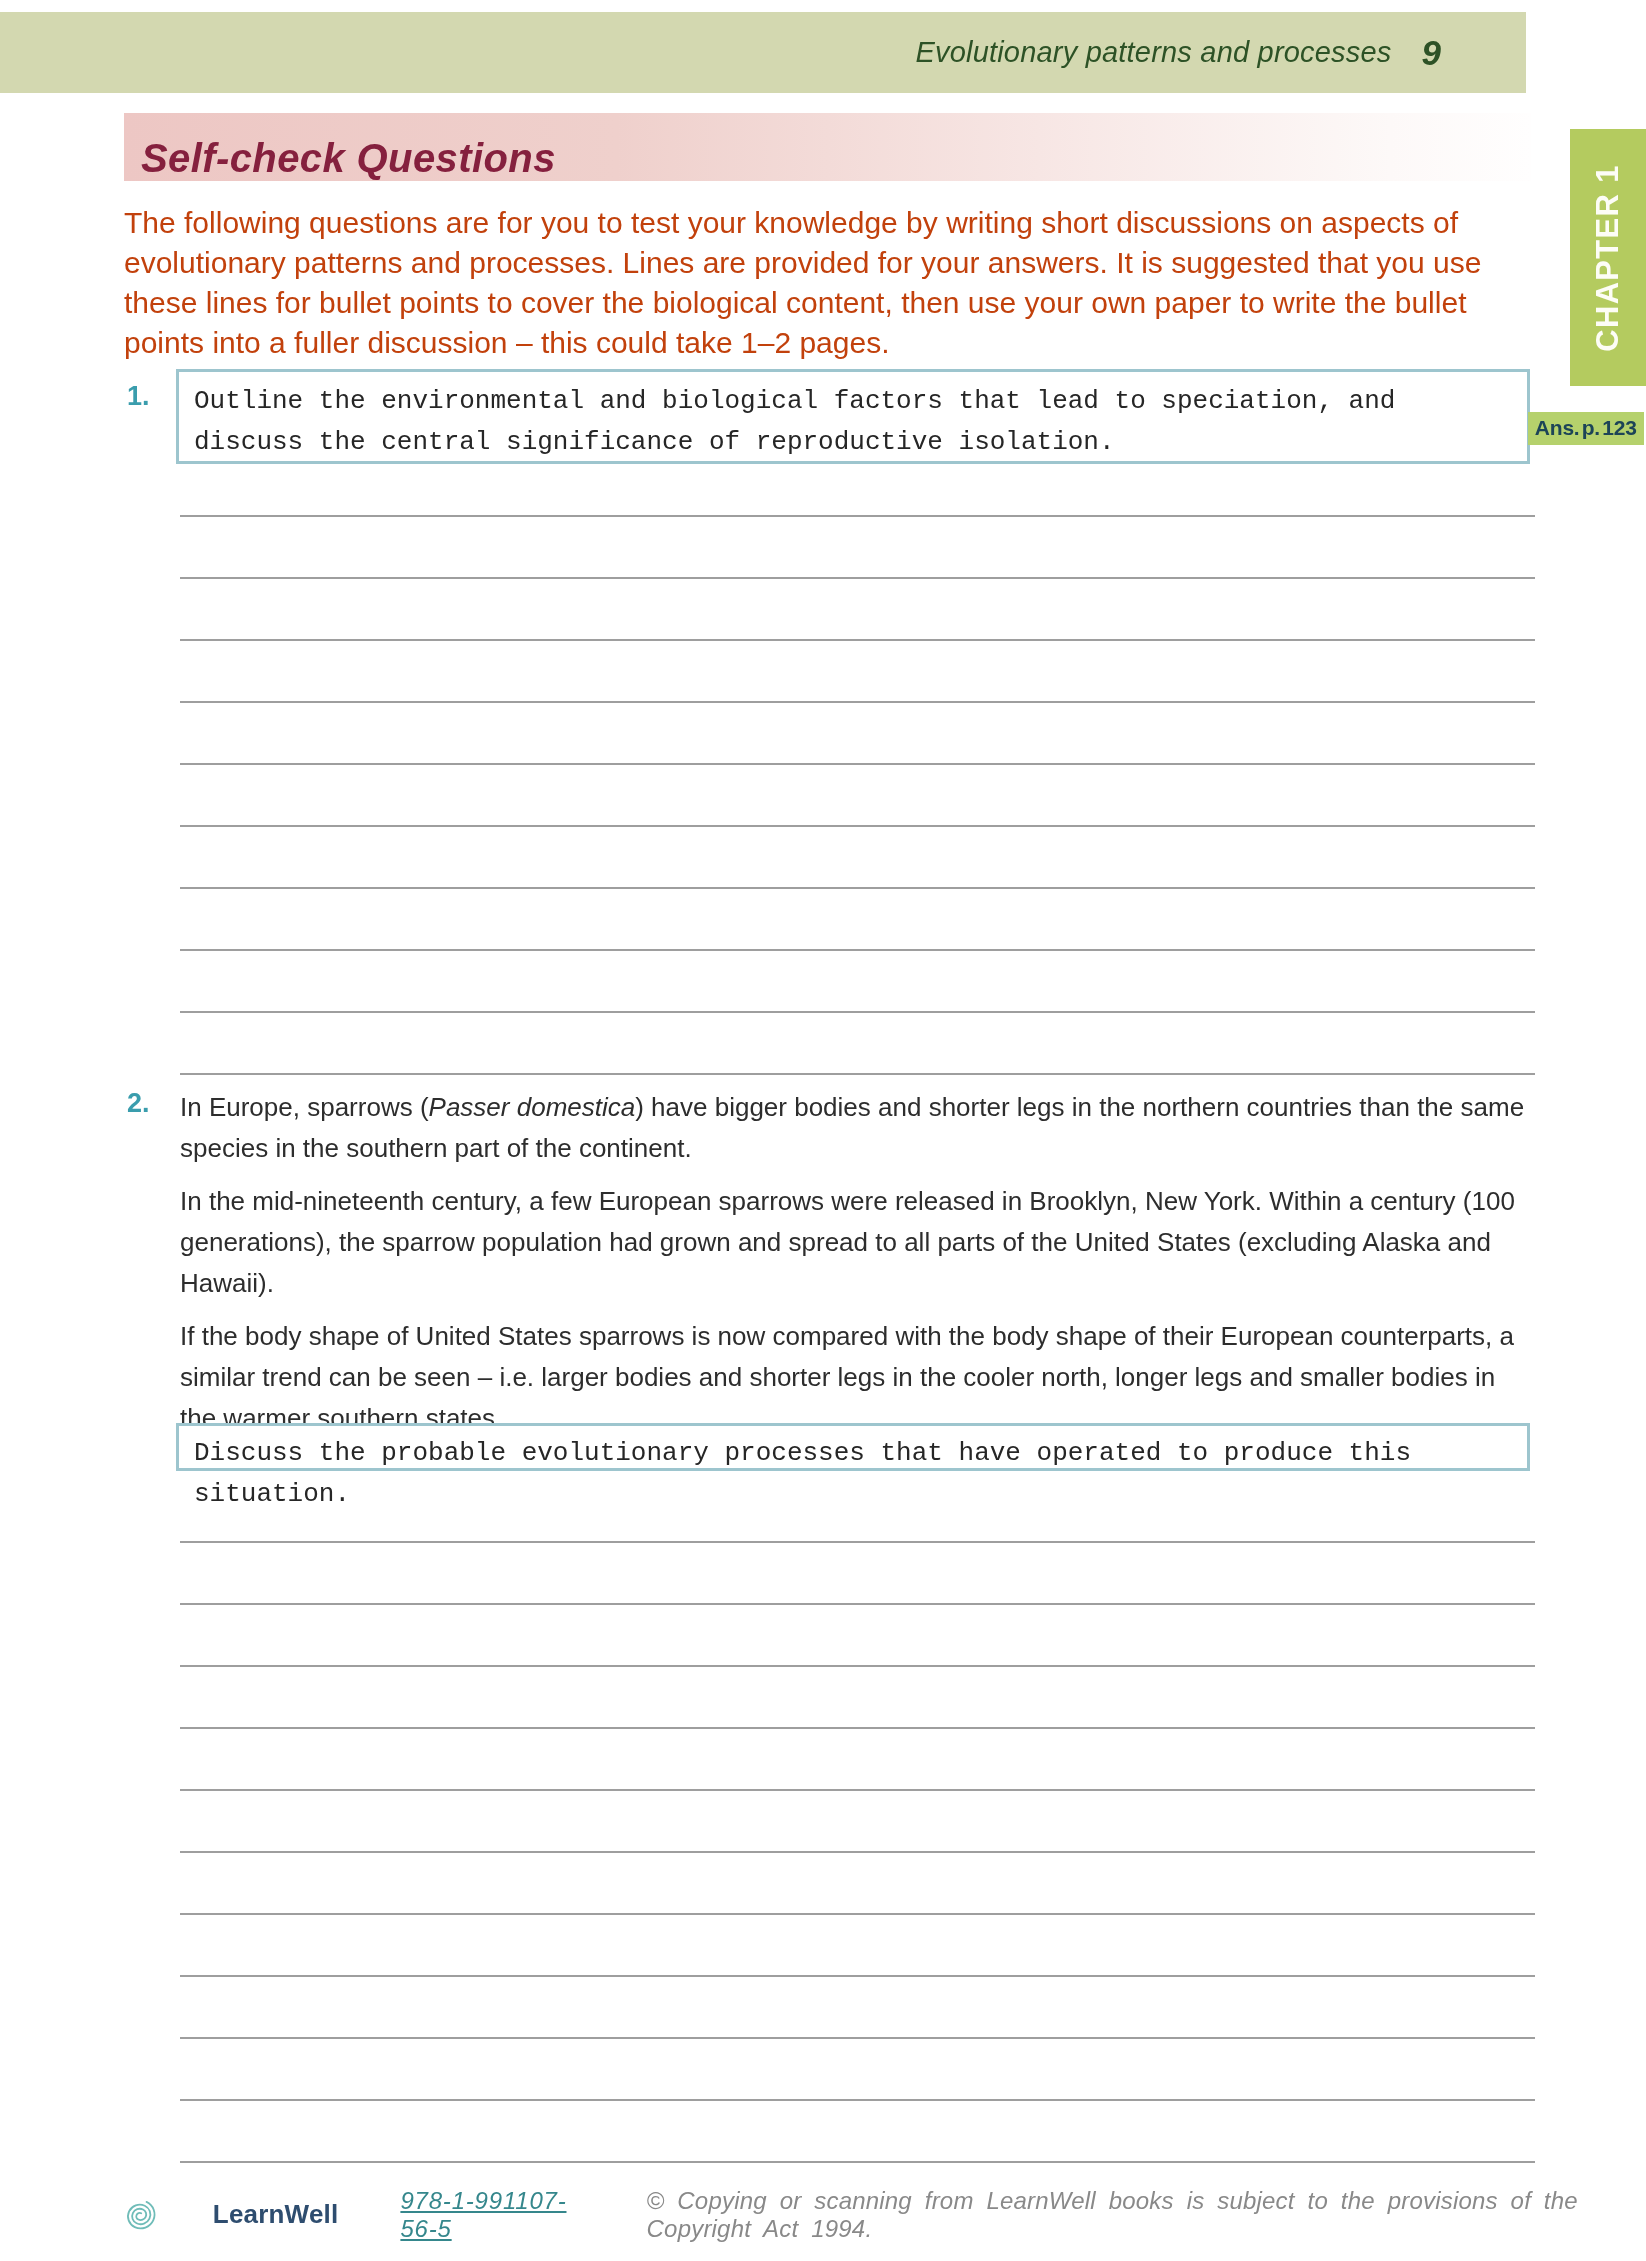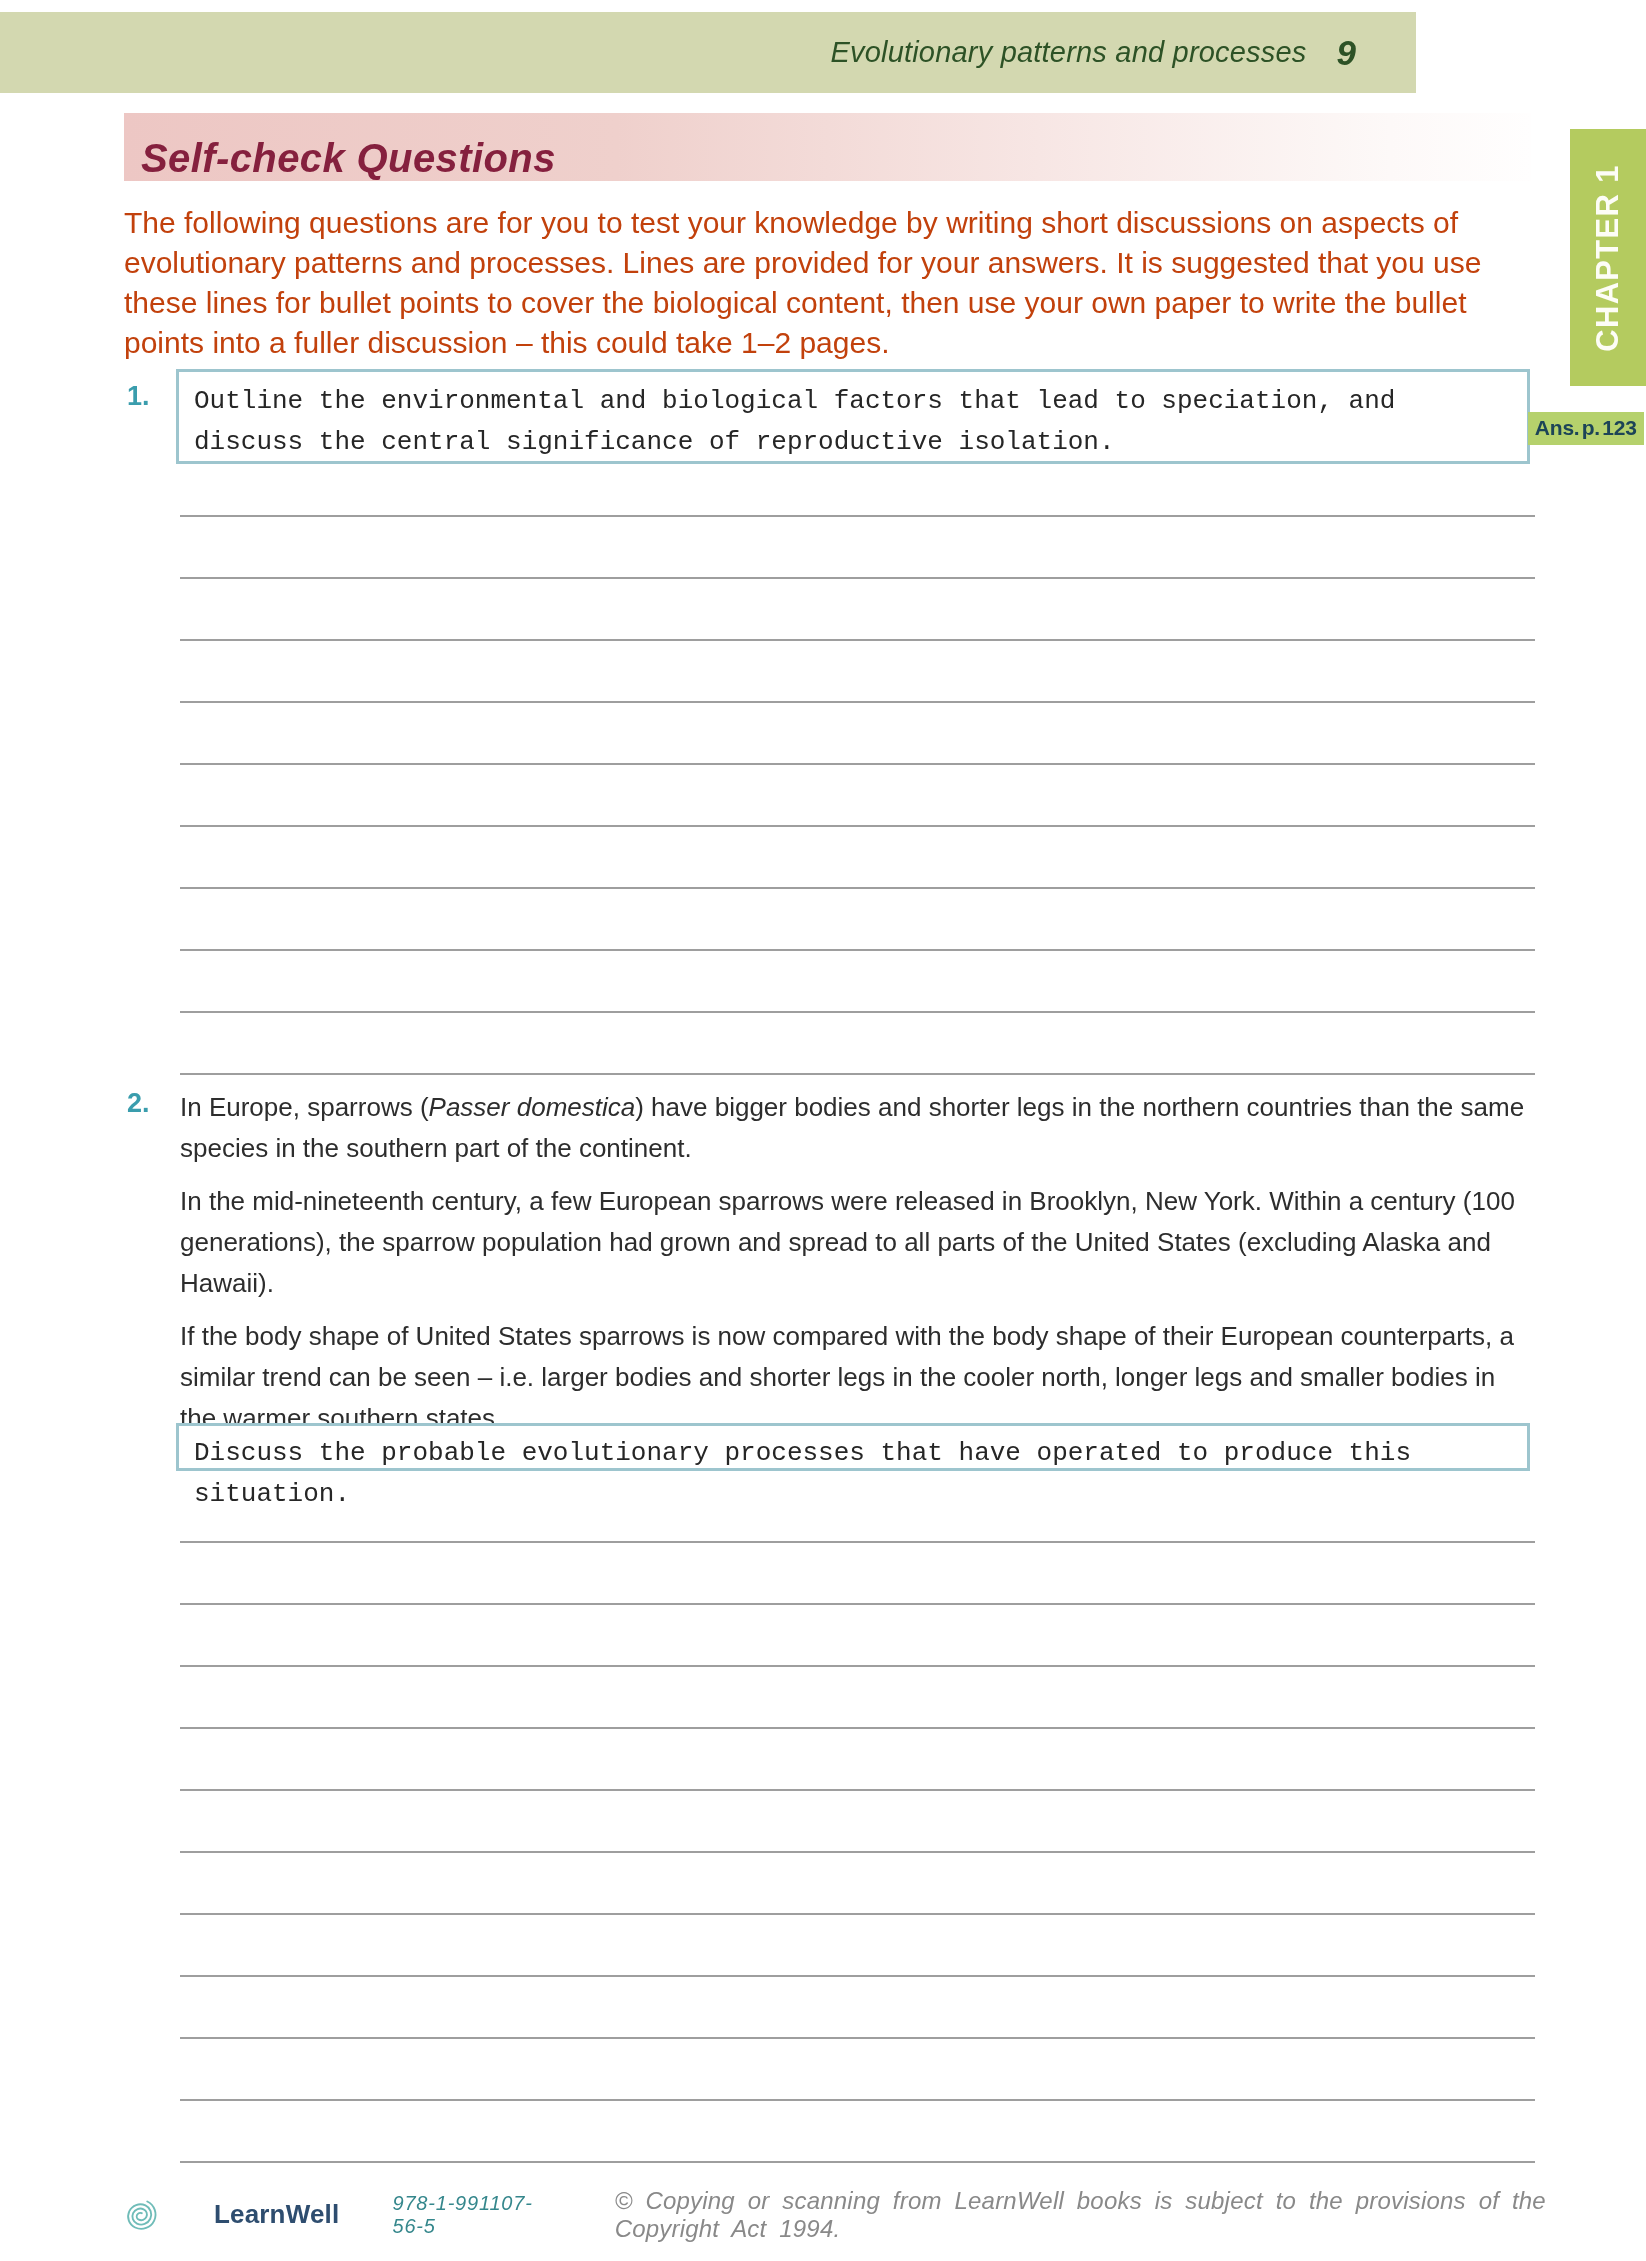--- a/index.html
+++ b/index.html
@@ -10,26 +10,26 @@
     background: #ffffff;
     overflow: hidden;
     font-family: "Liberation Sans", sans-serif;
     color: #2d2d2d;
   }
 
   
   .top-strip {
     position: absolute;
     left: 0; top: 12px;
-    width: 1416px; height: 81px;
+    width: 1526px; height: 81px;
     background: #d3d8b0;
     display: flex;
     align-items: center;
     justify-content: flex-end;
-    padding-right: 60px;
+    padding-right: 85px;
     box-sizing: border-box;
     text-align: right;
   }
   .running-head {
     font-style: italic;
     font-size: 29px;
     color: #2d5226;
     font-weight: 500;
     letter-spacing: 0.2px;
   }
@@ -164,25 +164,26 @@
     gap: 47px;
   }
   .logo { width: 39px; height: 39px; margin-right: 8.5px; }
   .brand {
     font-size: 26px;
     font-weight: 600;
     color: #2e4d6f;
     letter-spacing: 0.2px;
   }
   .isbn {
-    margin-left: 6px;
-    font-size: 20px;
+    margin-left: 15px;
+    font-size: 24px;
     font-style: italic;
     color: #35878c;
     letter-spacing: 0.8px;
+    text-decoration: underline;
   }
   .copyright {
     margin-left: 13.5px;
     font-size: 24px;
     font-style: italic;
     color: #898989;
     word-spacing: 6px;
     letter-spacing: 0.2px;
   }
 </style>

